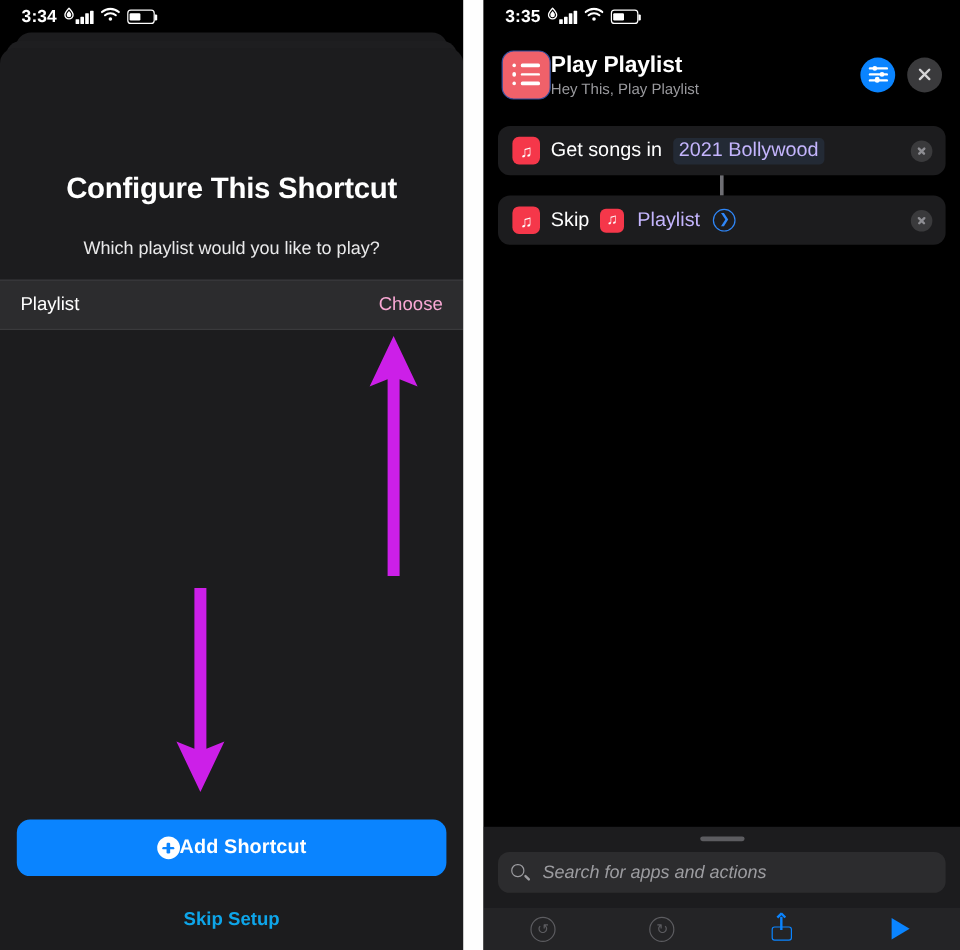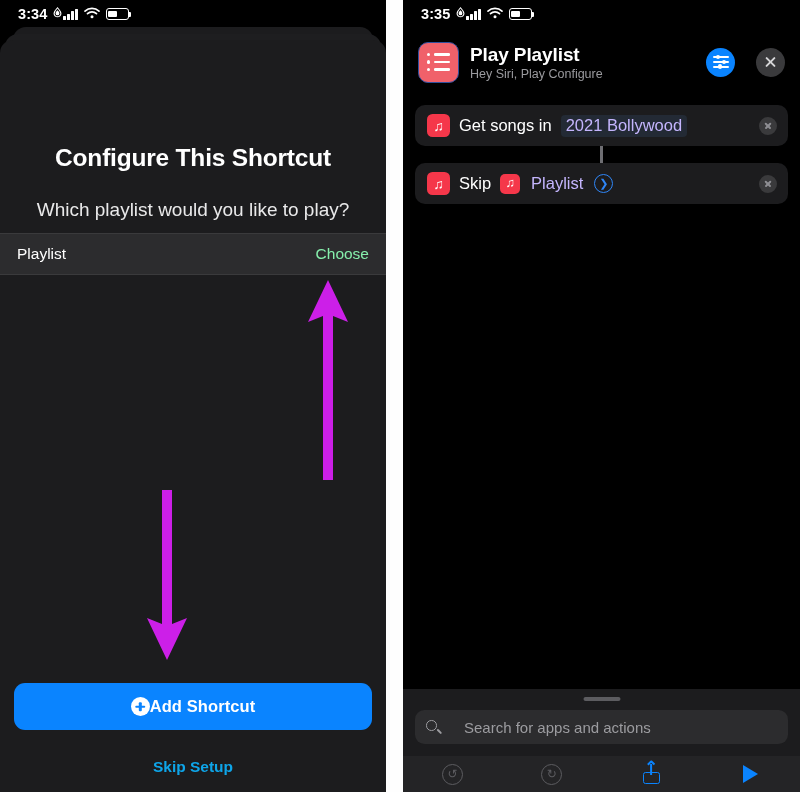--- a/index.html
+++ b/index.html
@@ -38,28 +38,28 @@
   .card-back2 { position:absolute; left:13px; top:27px; width:360px; height:40px;
                 background:#1c1c1e; border-radius:13px 13px 0 0; }
   .card-back1 { position:absolute; left:5px;  top:34px; width:376px; height:40px;
                 background:#1e1e20; border-radius:13px 13px 0 0; }
   .sheet { position:absolute; left:0; top:40px; width:386px; height:752px;
            background:#1c1c1e; border-radius:13px 13px 0 0; overflow:hidden; }
 
   .config-title { position:absolute; left:0; top:104px; width:100%; text-align:center;
                   color:#fff; font-size:24.5px; font-weight:700; letter-spacing:-.2px; }
   .config-sub { position:absolute; left:0; top:159px; width:100%; text-align:center;
-                color:#e9e9ea; font-size:19px; font-weight:400; }
+                color:#e9e9ea; font-size:15px; font-weight:400; }
 
   .param-row { position:absolute; left:0; top:193px; width:386px; height:42px;
                background:#2c2c2e; display:flex; align-items:center;
                justify-content:space-between; padding:0 17px;
                border-top:0.7px solid #3a3a3c; border-bottom:0.7px solid #3a3a3c; }
   .param-label { color:#fff; font-size:15.5px; }
-  .param-action { color:#86efac; font-size:15.5px; }
+  .param-action { color:#f9a8d4; font-size:15.5px; }
 
   
   .arrow { position:absolute; }
   .arrow svg { display:block; }
 
   
   .add-btn { position:absolute; left:14px; top:643px; width:358px; height:47px;
              background:#0a84ff; border-radius:11px; display:flex;
              align-items:center; justify-content:center; }
   .add-btn .plus { width:19px; height:19px; border-radius:50%; background:#fff;
@@ -68,21 +68,21 @@
       content:""; position:absolute; background:#0a84ff; border-radius:1px;
       left:50%; top:50%; transform:translate(-50%,-50%); }
   .add-btn .plus::before { width:9.5px; height:2.4px; }
   .add-btn .plus::after  { width:2.4px; height:9.5px; }
   .add-btn span.lbl { color:#fff; font-size:16.5px; font-weight:700; letter-spacing:.1px; }
   .skip { position:absolute; left:0; top:718px; width:386px; text-align:center;
           color:#0ea5e9; font-size:15.5px; font-weight:600; }
 
   
   .r-header { position:absolute; left:0; top:30px; width:397px; height:64px;
-              display:flex; align-items:center; padding:0 15px; gap:11px; }
+              display:flex; align-items:center; padding:0 15px; }
   .sc-icon { width:41px; height:41px; border-radius:10px; background:#f0616a;
              border:1.6px solid #2f4f9e; display:flex; align-items:center;
              justify-content:center; flex:0 0 auto; }
   .sc-icon .lines { width:23px; display:flex; flex-direction:column; gap:4px; }
   .sc-icon .lines span { display:flex; align-items:center; gap:3.5px; }
   .sc-icon .lines i.dot { width:3.4px; height:3.4px; border-radius:50%; background:#fff;
                           flex:0 0 auto; }
   .sc-icon .lines i.bar { height:2.6px; background:#fff; border-radius:1.3px; flex:1; }
   .r-titles { flex:1; min-width:0; }
   .r-title { color:#fff; font-size:19px; font-weight:700; letter-spacing:-.1px; }
@@ -125,21 +125,21 @@
       width:8px; height:1.6px; background:#8e8e93; border-radius:1px; }
   .del .x::before { transform:rotate(45deg); } .del .x::after { transform:rotate(-45deg); }
 
   
   .search-panel { position:absolute; left:0; bottom:36px; width:397px; height:67px;
                   background:#1c1c1e; }
   .grabber { position:absolute; left:50%; top:8px; transform:translateX(-50%);
              width:37px; height:4.4px; border-radius:2.2px; background:#5c5c60; }
   .search-field { position:absolute; left:12px; top:21px; width:373px; height:34px;
                   background:#2c2c2e; border-radius:9.5px; display:flex;
-                  align-items:center; padding:0 11px; gap:24px; }
+                  align-items:center; padding:0 11px; gap:12px;font-style:italic; }
   .mag { width:14px; height:14px; position:relative; flex:0 0 auto; }
   .mag i { position:absolute; left:0; top:0; width:10.5px; height:10.5px;
            border:1.7px solid #9c9ca0; border-radius:50%; }
   .mag b { position:absolute; right:0; bottom:0; width:5.5px; height:1.8px;
            background:#9c9ca0; border-radius:1px; transform:rotate(45deg);
            transform-origin:right bottom; }
   .search-ph { color:#9c9ca0; font-size:15px; }
 
   .toolbar { position:absolute; left:0; bottom:0; width:397px; height:36px;
              background:#242426; display:flex; align-items:center; }
@@ -275,21 +275,21 @@
               <i class="bar"></i>
             </span>
           <span>
               <i class="dot"></i>
               <i class="bar"></i>
             </span>
         </div>
       </div>
       <div class="r-titles">
         <div class="r-title">Play Playlist</div>
-        <div class="r-sub">Hey Siri, Play Configure</div>
+        <div class="r-sub">Hey This, Play Playlist</div>
       </div>
       <div class="hbtn blue">
         <span class="slider-ic">
           <span class="ln">
               <i style="left:3px;"></i>
             </span>
           <span class="ln">
               <i style="left:9px;"></i>
             </span>
           <span class="ln">

